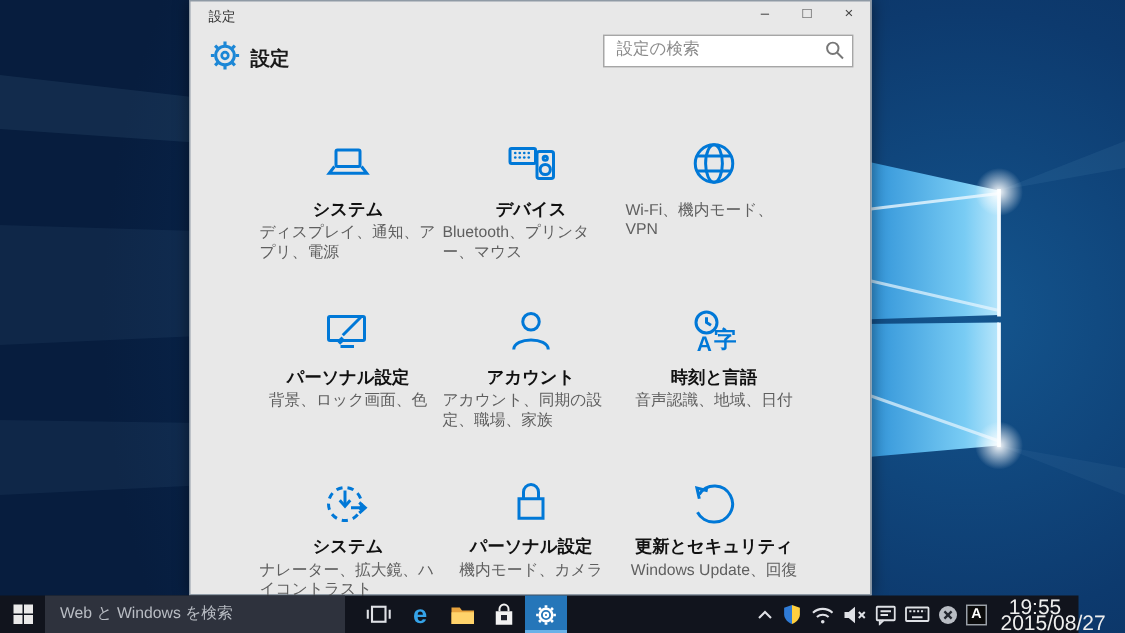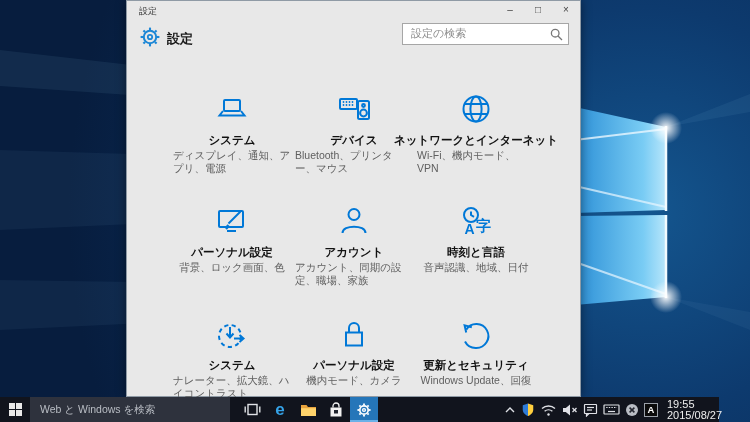--- a/index.html
+++ b/index.html
@@ -46,21 +46,21 @@
   .tb-search { width:200px; height:25px; background:#2e323d; color:#b9bdc4; font-size:10.5px;
     line-height:25px; padding-left:10px; white-space:nowrap; overflow:hidden; }
   .tb-icons { display:flex; align-items:center; margin-left:8px; }
   .tb-slot { width:28px; height:25px; display:flex; align-items:center; justify-content:center; }
   .tb-slot.active { background:#2576b9; box-shadow:inset 0 -2px 0 #6ab1e8; }
   .edge-e { color:#35a3e8; font-size:17px; font-weight:bold; line-height:25px; }
   .tray { margin-left:auto; display:flex; align-items:center; gap:5px; padding-right:6px; }
   .tray-ico { display:flex; align-items:center; justify-content:center; height:25px; }
   .ime-box { width:14px; height:14px; background:#0b0b0b; border:1px solid #9aa0a8; color:#fff;
     font-size:9.5px; font-weight:bold; text-align:center; line-height:12px; }
-  .clock { text-align:left; color:#eee; font-size:11px; line-height:10.5px; padding-left:4px; width:50px; }
+  .clock { text-align:center; color:#eee; font-size:14px; line-height:10.5px; padding-left:4px; width:50px; }
 </style>
 </head>
 <body>
 
 <div id="screen">
 
   <div class="desktop">
     <svg width="750" height="422" viewBox="0 0 750 422">
       <defs>
         <linearGradient id="pane" x1="0" y1="0" x2="1" y2="0">
@@ -171,21 +171,20 @@
 
       <div class="tile">
         <span class="tile-icon">
           <svg width="36" height="36" viewBox="0 0 36 36">
             <circle cx="18" cy="17" r="12.5"></circle>
             <ellipse cx="18" cy="17" rx="5.6" ry="12.5"></ellipse>
             <line x1="6.8" y1="12" x2="29.2" y2="12"></line>
             <line x1="6.8" y1="22" x2="29.2" y2="22"></line>
           </svg>
         </span>
-        <span class="tile-title">ネットワークとインターネット</span>
         <span class="tile-sub">Wi-Fi、機内モード、VPN</span>
       </div>
 
       <div class="tile">
         <span class="tile-icon">
           <svg width="36" height="36" viewBox="0 0 36 36">
             <rect x="5" y="7" width="24" height="16" rx="1"></rect>
             <path d="M14.5 19.5 L26.5 7.5"></path>
             <path d="M10.5 23.5 l3.2-3.2 l2.3 2.3 l-3.2 3.2 z" fill="#0078d7" stroke="none"></path>
             <line x1="13" y1="27" x2="22" y2="27"></line>

